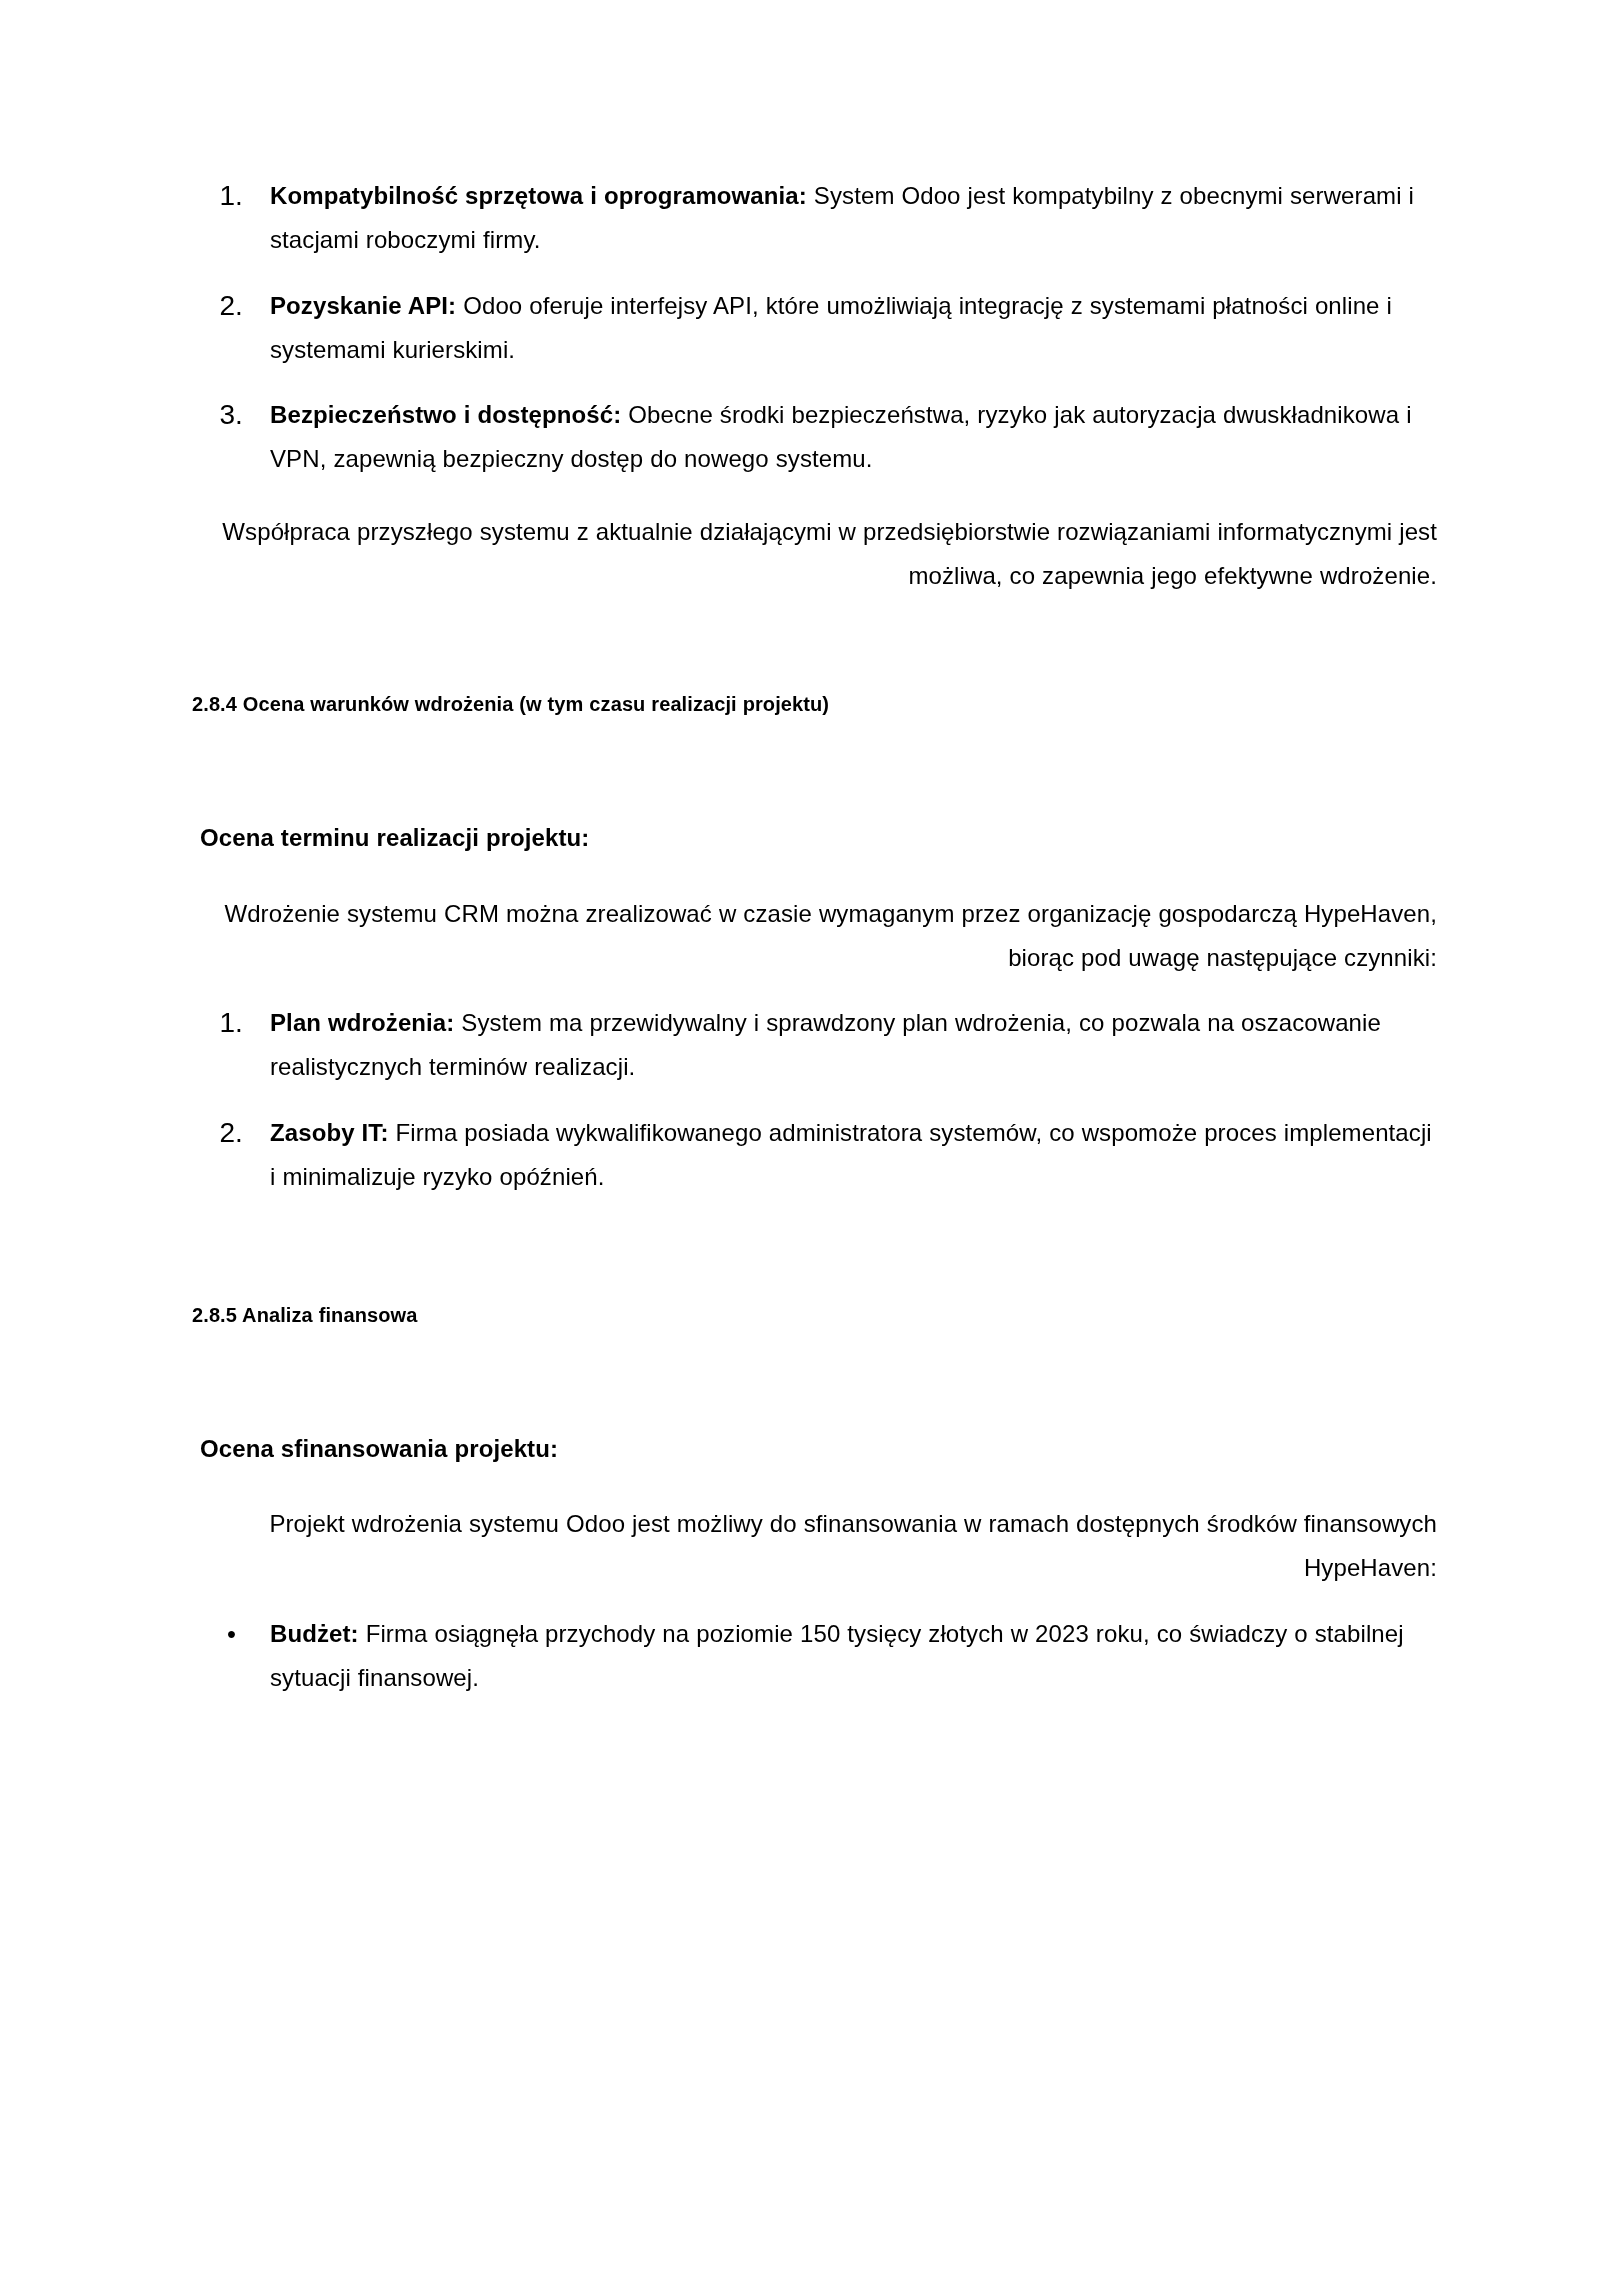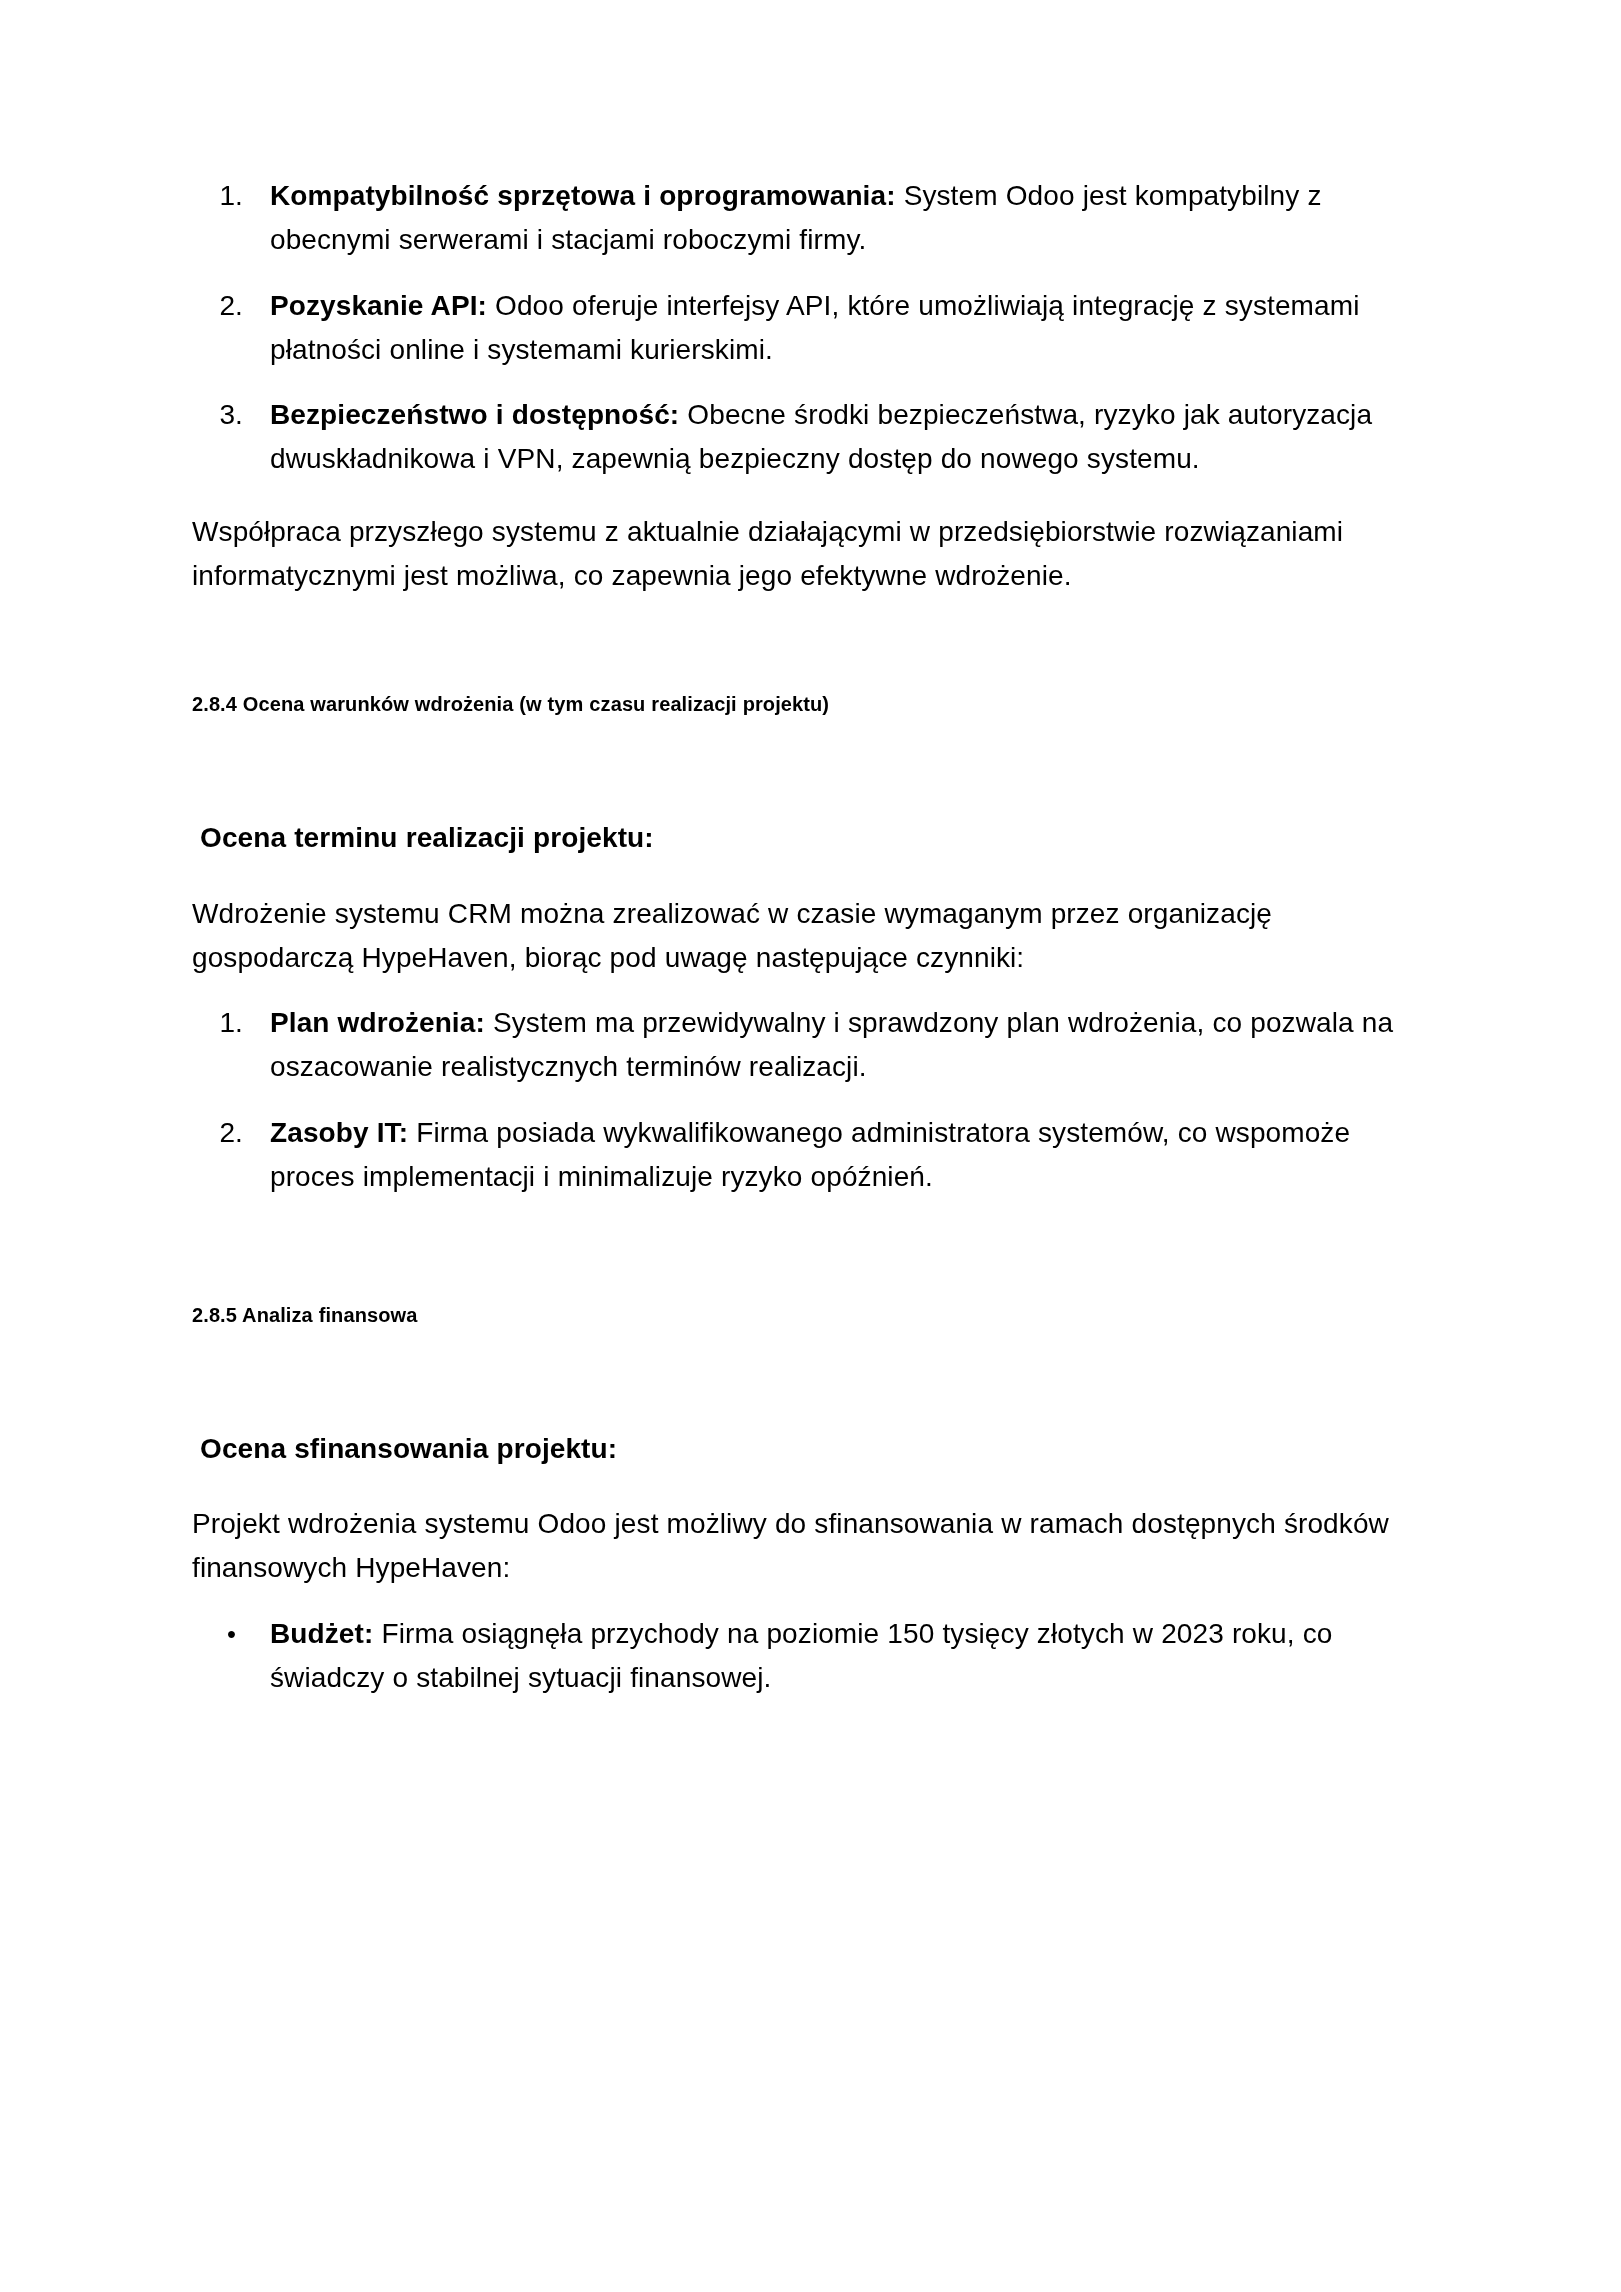--- a/index.html
+++ b/index.html
@@ -27,30 +27,31 @@
     left: 192px;
     top: 174px;
     width: 1245px;
   }
 
   
   .para,
   .li-text,
   .sub-head,
   .sec-head {
-    font-size: 28px;
+    font-size: 24px;
     line-height: 44px;
     letter-spacing: 0.1px;
     text-align: left;
     word-spacing: 0.2px;
   }
 
   .para {
     margin: 0;
     padding: 0;
+    text-align: right;
   }
 
   
   ol.doc-list,
   ul.doc-list {
     margin: 0;
     padding: 0;
     list-style: none;
   }
 

